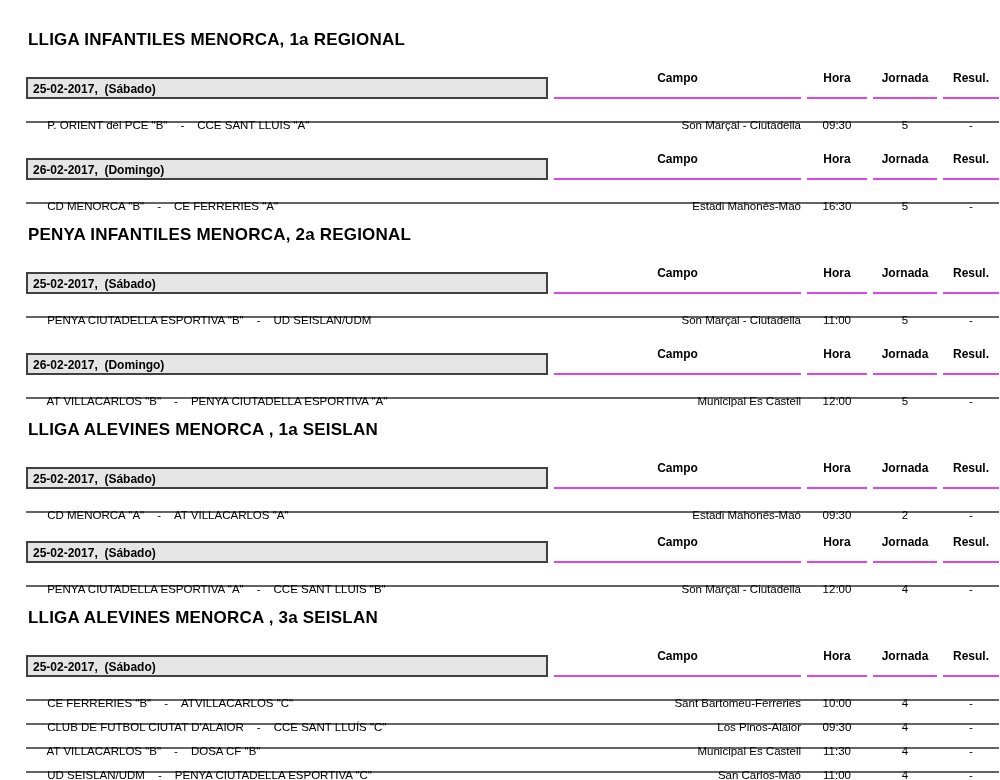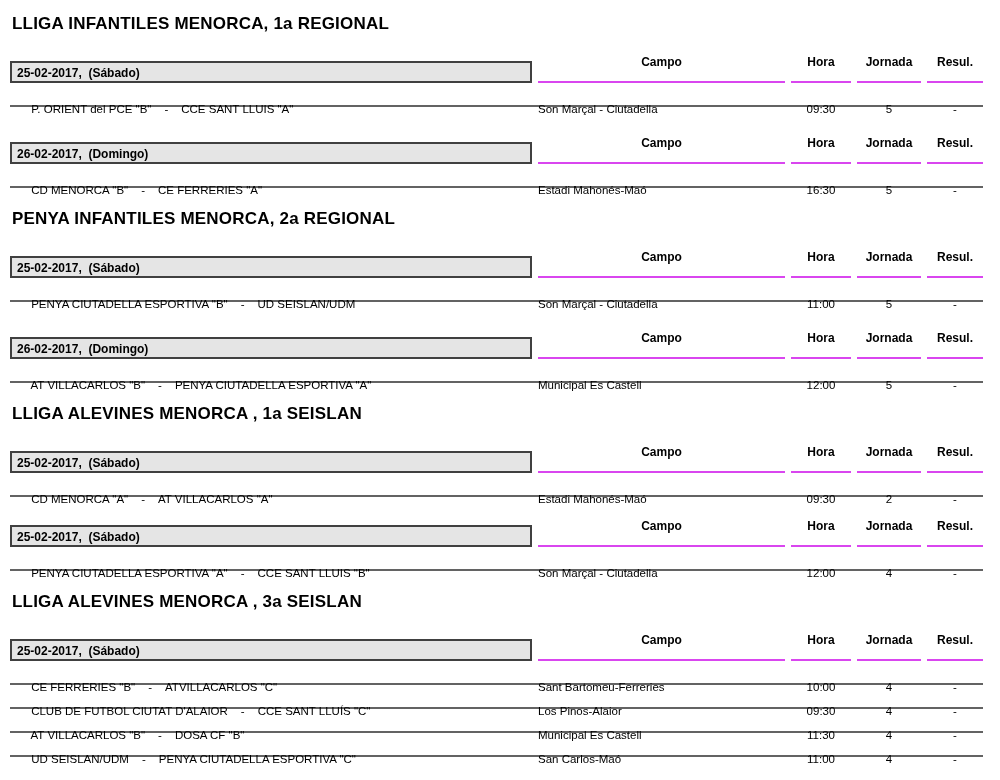--- a/index.html
+++ b/index.html
@@ -9,21 +9,21 @@
     background: #ffffff;
     color: #000000;
     font-family: "Liberation Sans", sans-serif;
   }
   body {
     width: 1000px;
     height: 780px;
     padding: 14px 17px 0 10px;
     overflow: hidden;
   }
-  .league-section { margin: 0; }
+  .league-section { margin: 16px; }
   .league-title {
     font-size: 17px;
     font-weight: bold;
     letter-spacing: 0.2px;
     margin: 21px 0 0 2px;
     line-height: 19px;
     white-space: pre;
   }
   .league-section:first-child .league-title { margin-top: 0; }
 
@@ -60,21 +60,21 @@
   .data-row {
     border-bottom: 2px solid #636363;
     padding: 5px 0 3px 0;
     height: 24px;
     font-size: 11.5px;
     line-height: 14px;
     align-items: center;
   }
   .teams-cell { padding-left: 2px; white-space: pre; }
   .teams-cell .vs { margin: 0 13px; }
-  .cell-campo { text-align: left; white-space: pre; }
+  .cell-campo { text-align: right; white-space: pre; }
   .cell-center { text-align: center; }
 </style>
 </head>
 <body>
 
 <div id="document-root">
   <section class="league-section">
     <h2 class="league-title">LLIGA INFANTILES MENORCA, 1a REGIONAL</h2>
     <div class="tables">
   <div class="fixture-table">

